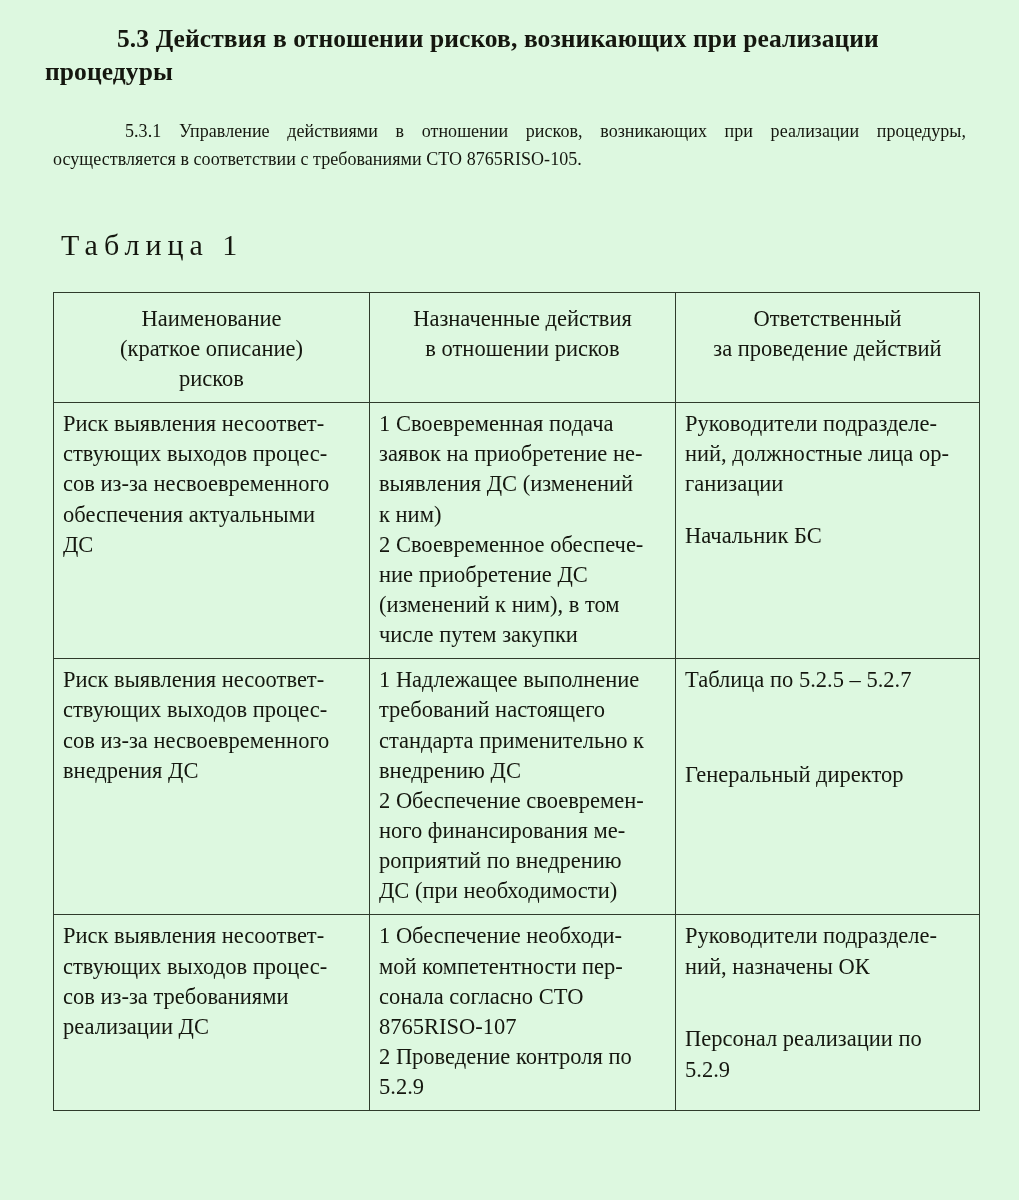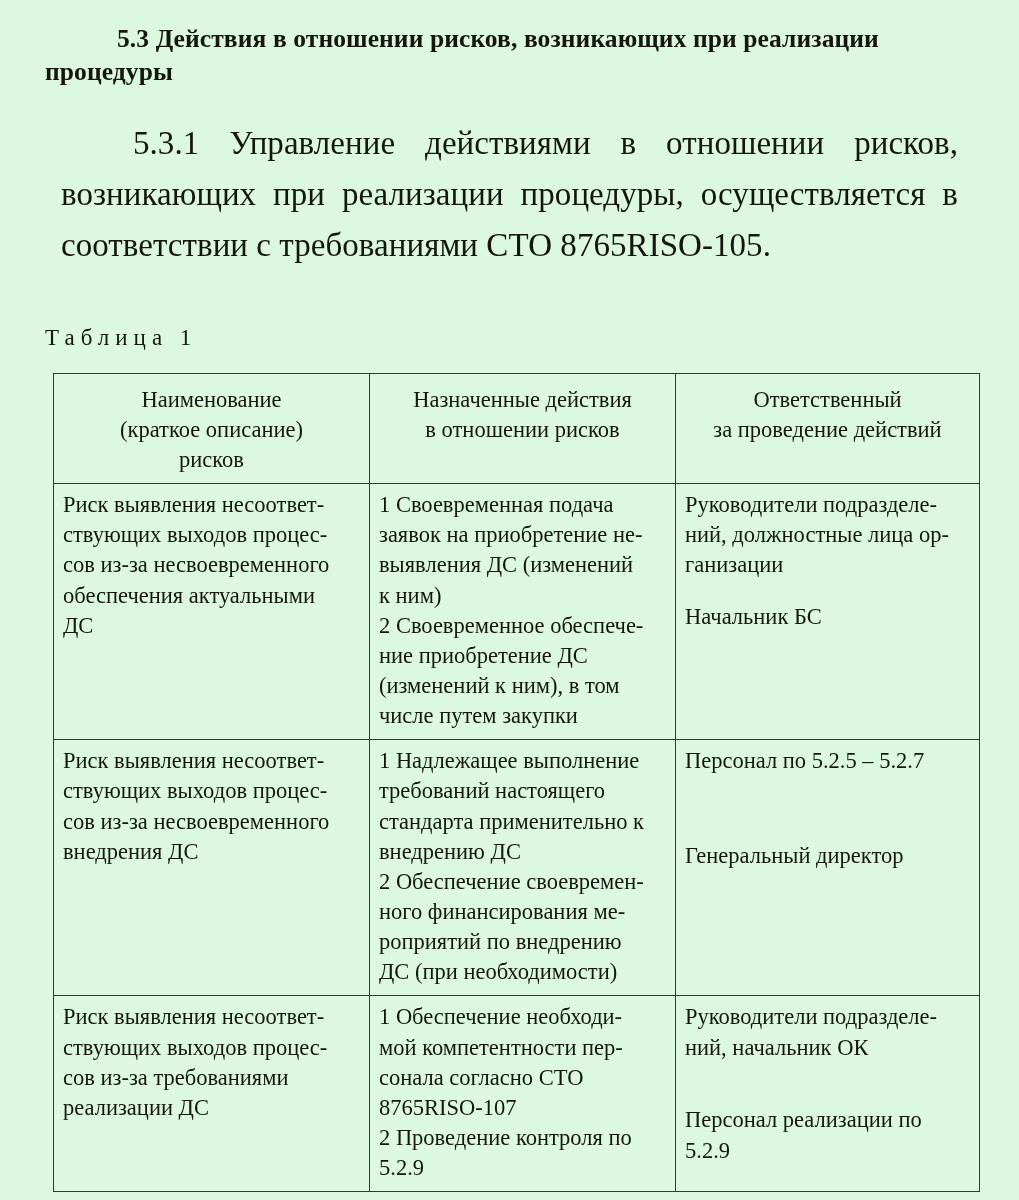--- a/index.html
+++ b/index.html
@@ -34,34 +34,34 @@
     text-align: left;
     text-indent: 72px;
     letter-spacing: 0.1px;
   }
 
   
   .body-block {
     margin-top: 30px;
   }
   .para {
-    margin: 16px;
-    font-size: 33px;
+    margin: 8px;
+    font-size: 18px;
     line-height: 1.54;
     text-align: justify;
     text-indent: 72px;
     letter-spacing: 0.05px;
   }
 
   
   .table-caption {
-    margin: 0;
+    margin: 16px;
     padding-top: 38px;
     padding-bottom: 14px;
-    font-size: 23px;
+    font-size: 30px;
     letter-spacing: 6px;
   }
 
   
   table.risk-table {
     width: 926px;
     border-collapse: collapse;
     table-layout: fixed;
     margin: 8px;
   }
@@ -167,21 +167,21 @@
           <span class="cell-line">1 Надлежащее выполнение</span>
           <span class="cell-line">требований настоящего</span>
           <span class="cell-line">стандарта применительно к</span>
           <span class="cell-line">внедрению ДС</span>
           <span class="cell-line">2 Обеспечение своевремен-</span>
           <span class="cell-line">ного финансирования ме-</span>
           <span class="cell-line">роприятий по внедрению</span>
           <span class="cell-line">ДС (при необходимости)</span>
         </td>
         <td>
-          <span class="cell-line">Персонал по 5.2.5 – 5.2.7</span>
+          <span class="cell-line">Таблица по 5.2.5 – 5.2.7</span>
           <span class="cell-gap"></span>
           <span class="cell-gap"></span>
           <span class="cell-gap"></span>
           <span class="cell-line">Генеральный директор</span>
         </td>
       </tr>
 
       <tr>
         <td>
           <span class="cell-line">Риск выявления несоответ-</span>
@@ -192,21 +192,21 @@
         <td>
           <span class="cell-line">1 Обеспечение необходи-</span>
           <span class="cell-line">мой компетентности пер-</span>
           <span class="cell-line">сонала согласно СТО</span>
           <span class="cell-line">8765RISO-107</span>
           <span class="cell-line">2 Проведение контроля по</span>
           <span class="cell-line">5.2.9</span>
         </td>
         <td>
           <span class="cell-line">Руководители подразделе-</span>
-          <span class="cell-line">ний, начальник ОК</span>
+          <span class="cell-line">ний, назначены ОК</span>
           <span class="cell-gap"></span>
           <span class="cell-gap"></span>
           <span class="cell-line">Персонал реализации по</span>
           <span class="cell-line">5.2.9</span>
         </td>
       </tr>
 
     </tbody>
   </table>
 

